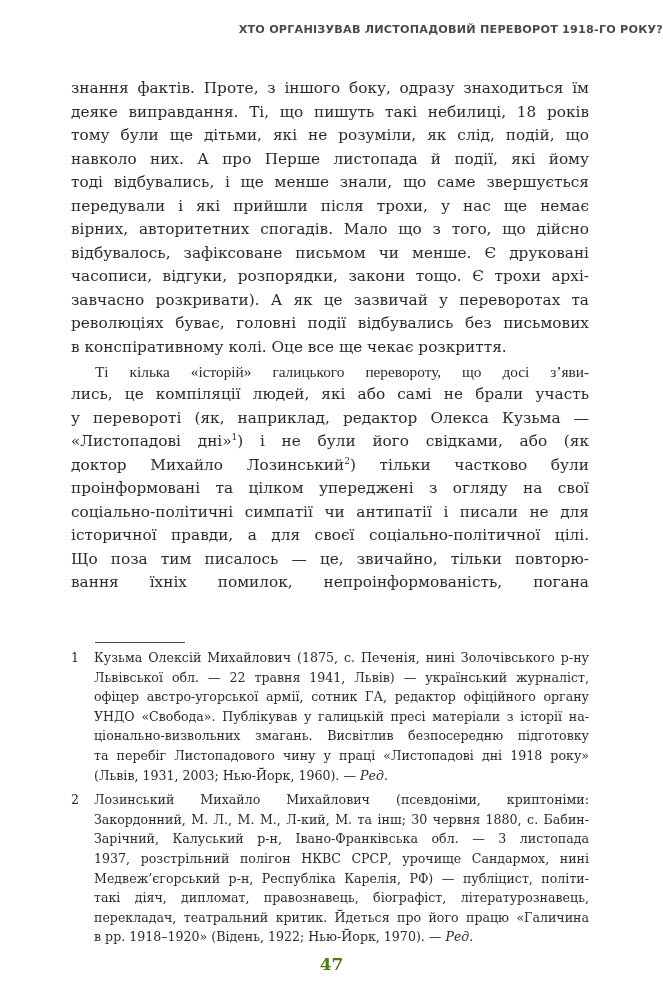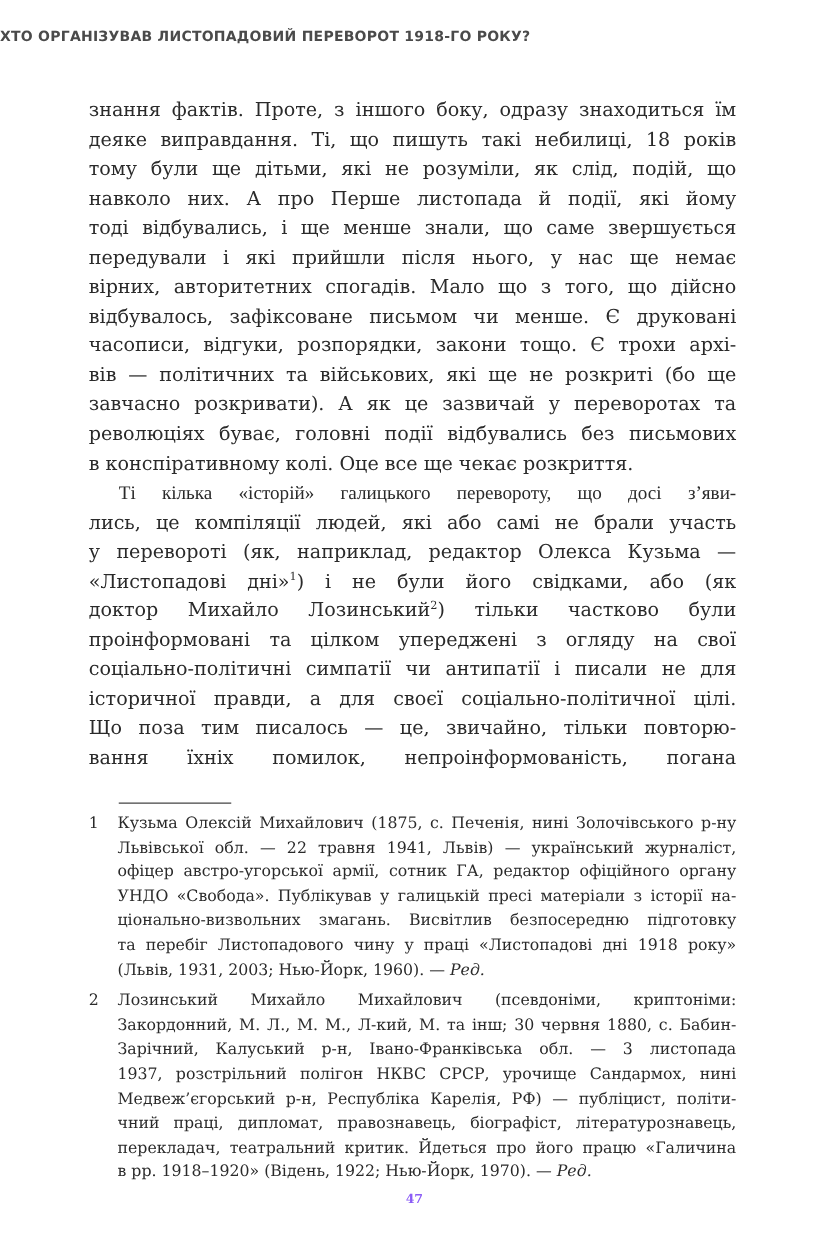--- a/index.html
+++ b/index.html
@@ -1,46 +1,45 @@
 <!DOCTYPE html>
 <html><head>
 <meta charset="utf-8">
 <style>
   html, body { margin: 0; padding: 0; background: #ffffff; }
   body { width: 663px; height: 1000px; position: relative; overflow: hidden; font-family: "DejaVu Serif", serif; color: #2a2a2a; }
-  .running-head { position: absolute; top: 23px; left: 0; width: 663px; text-align: left; font-family: "DejaVu Sans", sans-serif; font-weight: bold; font-size: 11.2px; letter-spacing: 0.2px; color: #4a4a4a; text-transform: uppercase; }
+  .running-head { position: absolute; top: 23px; left: 0; width: 663px; text-align: right; font-family: "DejaVu Sans", sans-serif; font-weight: bold; font-size: 11.2px; letter-spacing: 0.2px; color: #4a4a4a; text-transform: uppercase; }
   .main { position: absolute; left: 71px; top: 77px; width: 518px; font-size: 15.3px; line-height: 23.55px; }
   .line { display: block; white-space: nowrap; text-align: justify; text-align-last: justify; height: 23.55px; }
   .line.last { text-align-last: left; }
   .line.indent { padding-left: 24px; font-family: Liberation Serif, serif; }
   sup { font-size: 9px; vertical-align: 6px; line-height: 0; }
   .rule { position: absolute; left: 95px; top: 642px; width: 90px; border-top: 1px solid #444; }
   .footnotes { position: absolute; left: 71px; top: 648px; width: 518px; font-size: 12.6px; line-height: 19.6px; }
   .fn { position: relative; padding-left: 23px; margin-bottom: 5px; }
   .fn-num { position: absolute; left: 0; top: 0; }
   .fn .line { height: 19.6px; }
   .ital { font-style: italic; }
-  .page-number { position: absolute; top: 954px; left: 0; width: 663px; text-align: center; font-size: 10px; font-weight: bold; color: #8b5cf6; }
+  .page-number { position: absolute; top: 954px; left: 0; width: 663px; text-align: center; font-size: 17px; font-weight: bold; color: #4d7c0f; }
 </style>
 </head>
 <body>
 
 <div class="running-head">ХТО ОРГАНІЗУВАВ ЛИСТОПАДОВИЙ ПЕРЕВОРОТ 1918-ГО РОКУ?</div>
 
 <div class="main">
   <span class="line">знання фактів. Проте, з іншого боку, одразу знаходиться їм</span>
   <span class="line">деяке виправдання. Ті, що пишуть такі небилиці, 18 років</span>
   <span class="line">тому були ще дітьми, які не розуміли, як слід, подій, що</span>
   <span class="line">навколо них. А про Перше листопада й події, які йому</span>
   <span class="line">тоді відбувались, і ще менше знали, що саме звершується</span>
-  <span class="line">передували і які прийшли після нього, у нас ще немає</span>
+  <span class="line">передували і які прийшли після трохи, у нас ще немає</span>
   <span class="line">вірних, авторитетних спогадів. Мало що з того, що дійсно</span>
   <span class="line">відбувалось, зафіксоване письмом чи менше. Є друковані</span>
   <span class="line">часописи, відгуки, розпорядки, закони тощо. Є трохи архі-</span>
-  <span class="line">вів — політичних та військових, які ще не розкриті (бо ще</span>
   <span class="line">завчасно розкривати). А як це зазвичай у переворотах та</span>
   <span class="line">революціях буває, головні події відбувались без письмових</span>
   <span class="line last">в конспіративному колі. Оце все ще чекає розкриття.</span>
   <span class="line indent">Ті кілька «історій» галицького перевороту, що досі з’яви-</span>
   <span class="line">лись, це компіляції людей, які або самі не брали участь</span>
   <span class="line">у перевороті (як, наприклад, редактор Олекса Кузьма —</span>
   <span class="line"><span>«Листопадові дні»</span><sup>1</sup><span>) і не були його свідками, або (як</span></span>
   <span class="line"><span>доктор Михайло Лозинський</span><sup>2</sup><span>) тільки частково були</span></span>
   <span class="line">проінформовані та цілком упереджені з огляду на свої</span>
   <span class="line">соціально-політичні симпатії чи антипатії і писали не для</span>
@@ -62,19 +61,19 @@
     <span class="line">та перебіг Листопадового чину у праці «Листопадові дні 1918 року»</span>
     <span class="line last"><span>(Львів, 1931, 2003; Нью-Йорк, 1960). — </span><span class="ital">Ред.</span></span>
   </div>
   <div class="fn">
     <span class="fn-num">2</span>
     <span class="line">Лозинський Михайло Михайлович (псевдоніми, криптоніми:</span>
     <span class="line">Закордонний, М. Л., М. М., Л-кий, М. та інш; 30 червня 1880, с. Бабин-</span>
     <span class="line">Зарічний, Калуський р-н, Івано-Франківська обл. — 3 листопада</span>
     <span class="line">1937, розстрільний полігон НКВС СРСР, урочище Сандармох, нині</span>
     <span class="line">Медвеж’єгорський р-н, Республіка Карелія, РФ) — публіцист, політи-</span>
-    <span class="line">чний праці, дипломат, правознавець, біографіст, літературознавець,</span>
+    <span class="line">такі діяч, дипломат, правознавець, біографіст, літературознавець,</span>
     <span class="line">перекладач, театральний критик. Йдеться про його працю «Галичина</span>
     <span class="line last"><span>в рр. 1918–1920» (Відень, 1922; Нью-Йорк, 1970). — </span><span class="ital">Ред.</span></span>
   </div>
 </div>
 
 <div class="page-number">47</div>
 
 </body></html>

